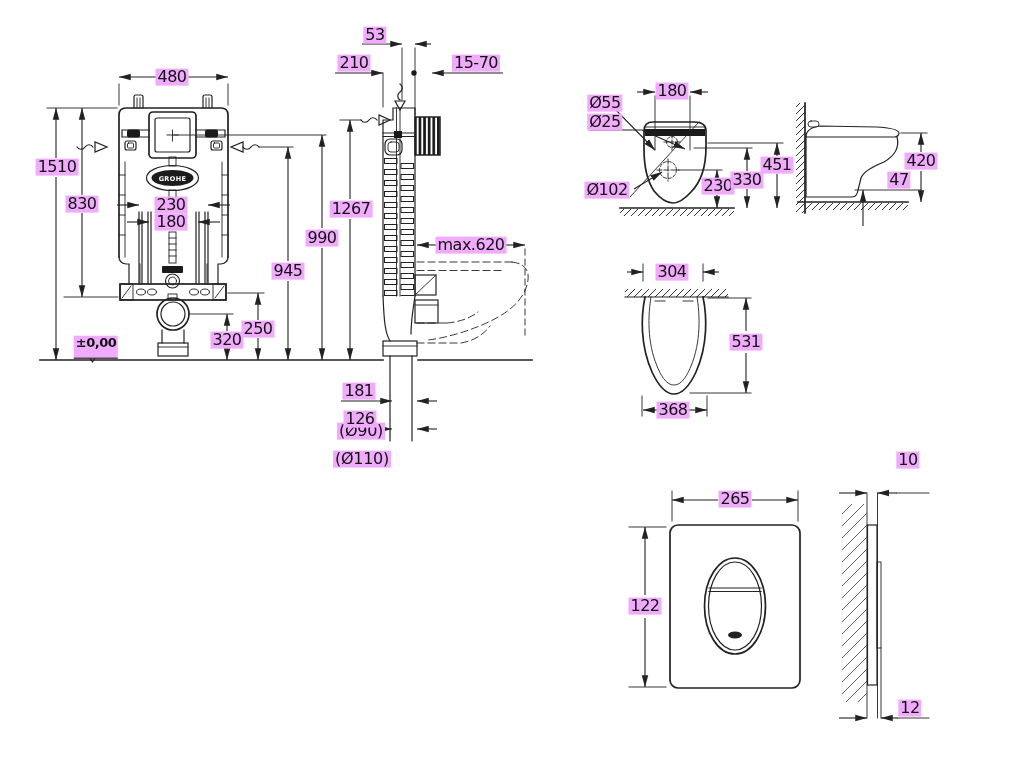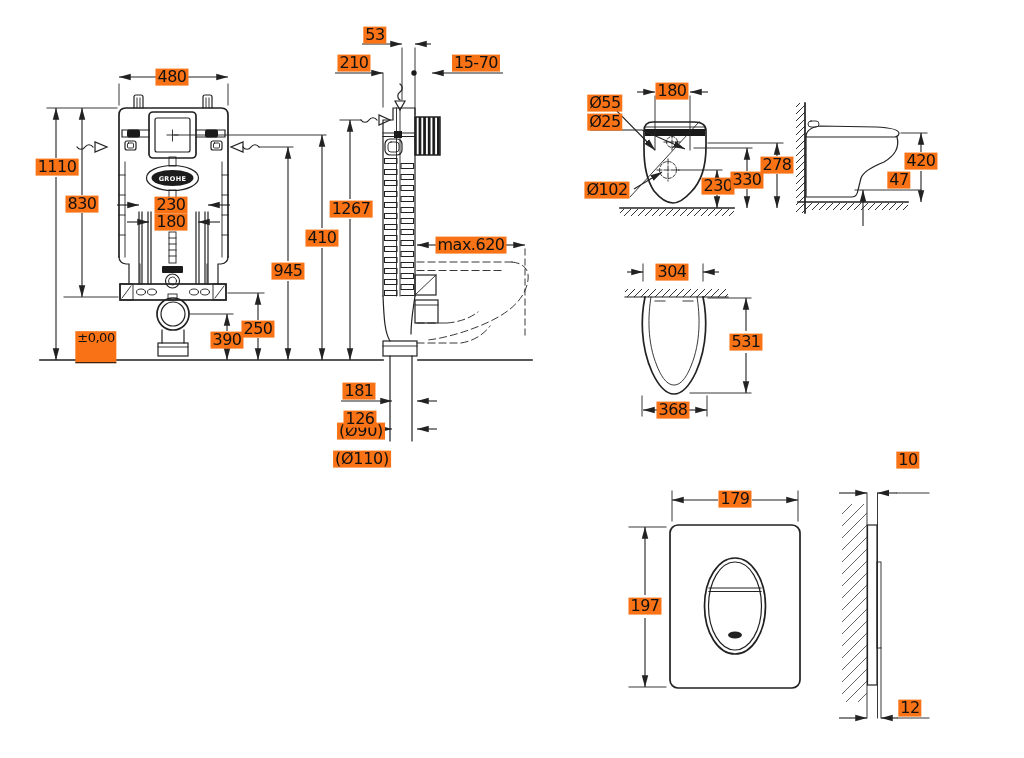--- a/index.html
+++ b/index.html
@@ -5,25 +5,25 @@
   html,body{margin:0;padding:0;background:#fff;}
   #stage{position:relative;width:1024px;height:758px;background:#fff;overflow:hidden;
          font-family:"DejaVu Sans",sans-serif;color:#111;}
   #dwg{position:absolute;left:0;top:0;}
   .s{stroke:#222;fill:none;stroke-width:1.2;stroke-linecap:square;}
   .s2{stroke-width:1.7;}
   .t{stroke-width:0.9;}
   .d{stroke:#222;fill:none;stroke-width:1.1;}
   .dash{stroke-dasharray:7 4;}
   .f{fill:#1a1a1a;stroke:none;}
-  .lbl{position:absolute;transform:translate(-50%,-50%);background:#f97316;padding:0 2px;
+  .lbl{position:absolute;transform:translate(-50%,-50%);background:#f0abfc;padding:0 2px;
        font-size:16px;letter-spacing:-0.5px;white-space:nowrap;line-height:1.05;}
   .sm{font-size:16px;letter-spacing:-0.3px;margin-top:24px;}
   .md{font-size:13px;}
-  .ul{border-bottom:1.4px solid #111;padding-bottom:17px;}
+  .ul{border-bottom:1.4px solid #111;padding-bottom:8px;font-weight:bold;}
 </style>
 </head>
 <body>
 
 <div id="stage">
 
 <svg id="dwg" width="1024" height="758" viewBox="0 0 1024 758">
   <defs>
     <marker id="ar" viewBox="0 0 10 6" refX="9.8" refY="3" markerWidth="12" markerHeight="7.2" orient="auto-start-reverse" markerUnits="userSpaceOnUse">
       <path d="M10,3 L0,0.3 L0,5.7 Z" fill="#222"></path>
@@ -262,53 +262,53 @@
     <path class="d" marker-start="url(#ar)" d="M877.5,493 H897"></path>
     <path class="s t" d="M897,493 H929"></path>
     <path class="d" marker-end="url(#ar)" d="M839,718 H867"></path>
     <path class="d" marker-start="url(#ar)" d="M881,718 H898"></path>
     <path class="s t" d="M898,718 H929"></path>
     <path class="s t" d="M881,648 V718"></path>
   </g>
 </svg>
 
 <span class="lbl" style="left:172px;top:77px">480</span>
-<span class="lbl" style="left:57px;top:167px">1110</span>
+<span class="lbl" style="left:57px;top:167px">1510</span>
 <span class="lbl" style="left:82px;top:204px">830</span>
 <span class="lbl" style="left:171px;top:205px">230</span>
 <span class="lbl" style="left:171px;top:222px">180</span>
 <span class="lbl" style="left:258px;top:329px">250</span>
-<span class="lbl" style="left:227px;top:340px">390</span>
+<span class="lbl" style="left:227px;top:340px">320</span>
 <span class="lbl md ul" style="left:96px;top:347px">±0,00</span>
 
 <span class="lbl" style="left:375px;top:35px">53</span>
 <span class="lbl" style="left:354px;top:63px">210</span>
 <span class="lbl" style="left:476px;top:63px">15-70</span>
 <span class="lbl" style="left:351px;top:209px">1267</span>
-<span class="lbl" style="left:322px;top:238px">410</span>
+<span class="lbl" style="left:322px;top:238px">990</span>
 <span class="lbl" style="left:288px;top:271px">945</span>
 <span class="lbl" style="left:471px;top:245px">max.620</span>
 <span class="lbl" style="left:359px;top:391px">181</span>
 <span class="lbl sm" style="left:361px;top:407px">(Ø90)</span>
 <span class="lbl" style="left:360px;top:419px">126</span>
 <span class="lbl sm" style="left:362px;top:435px">(Ø110)</span>
 
 <span class="lbl" style="left:605px;top:103px">Ø55</span>
 <span class="lbl" style="left:605px;top:122px">Ø25</span>
 <span class="lbl" style="left:672px;top:91px">180</span>
 <span class="lbl" style="left:607px;top:190px">Ø102</span>
 <span class="lbl" style="left:718px;top:186px">230</span>
 <span class="lbl" style="left:747px;top:180px">330</span>
-<span class="lbl" style="left:777px;top:165px">278</span>
+<span class="lbl" style="left:777px;top:165px">451</span>
 
 <span class="lbl" style="left:921px;top:161px">420</span>
 <span class="lbl" style="left:899px;top:180px">47</span>
 
 <span class="lbl" style="left:672px;top:272px">304</span>
 <span class="lbl" style="left:746px;top:342px">531</span>
 <span class="lbl" style="left:673px;top:410px">368</span>
 
-<span class="lbl" style="left:735px;top:499px">179</span>
-<span class="lbl" style="left:645px;top:606px">197</span>
+<span class="lbl" style="left:735px;top:499px">265</span>
+<span class="lbl" style="left:645px;top:606px">122</span>
 <span class="lbl" style="left:908px;top:460px">10</span>
 <span class="lbl" style="left:910px;top:708px">12</span>
 
 </div>
 
 </body></html>

